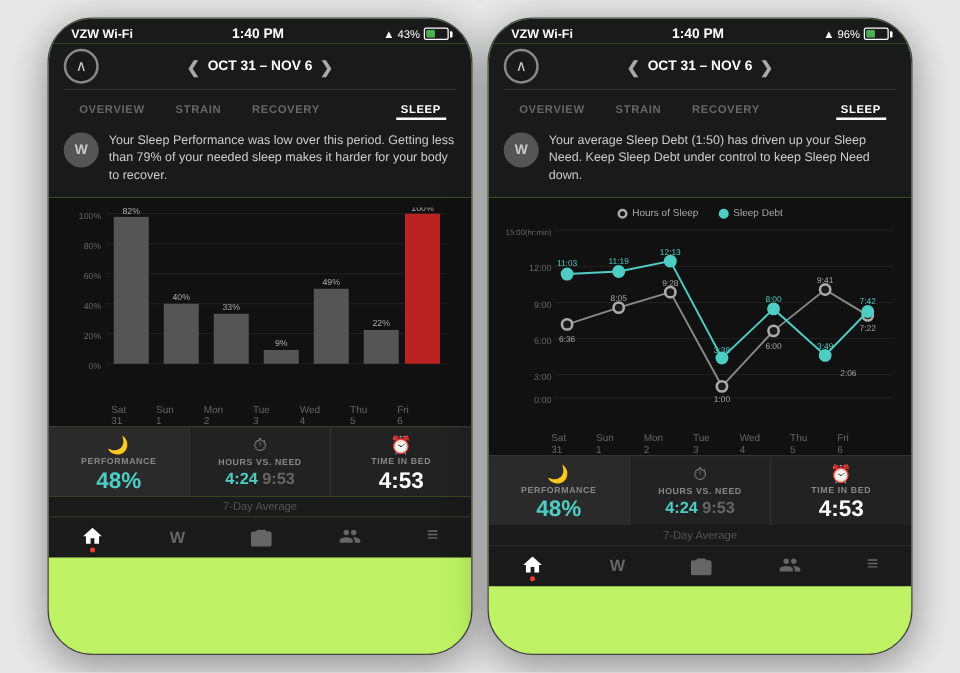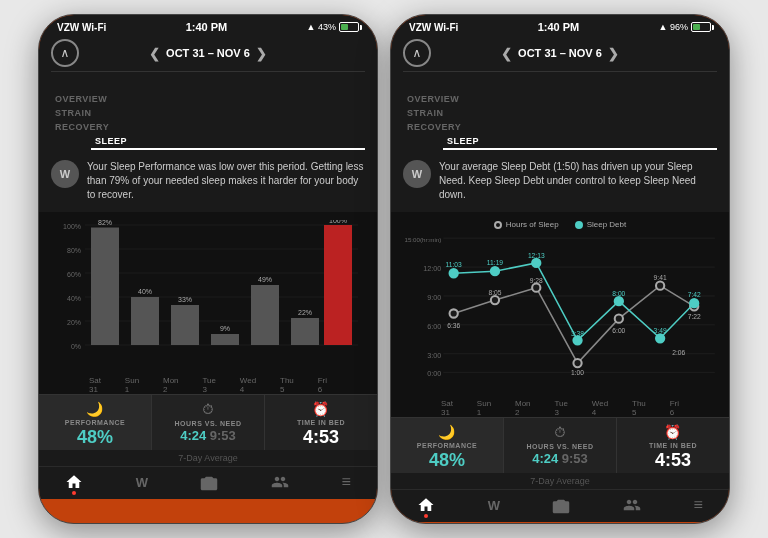--- a/index.html
+++ b/index.html
@@ -14,21 +14,21 @@
       overflow: hidden;
     }
     .phones-container {
       display: flex;
       gap: 12px;
       padding: 10px;
     }
     .phone {
       width: 340px;
       height: 510px;
-      background: #c2410c;
+      background: #bef264;
       border-radius: 36px;
       overflow: hidden;
       position: relative;
       box-shadow: 0 8px 32px rgba(0,0,0,0.4);
       border: 1px solid #444;
     }
     .status-bar {
       display: flex;
       justify-content: space-between;
       align-items: center;
@@ -66,22 +66,21 @@
       gap: 6px;
       color: #fff;
       font-size: 11px;
       font-weight: 600;
     }
     .date-nav .chevron { color: #aaa; font-size: 13px; cursor: pointer; }
     .tabs-row {
       display: flex;
       justify-content: space-around;
       border-top: 1px solid #333;
-      padding-top: 20px;
-      flex-direction: column;
+      padding-top: 8px;
     }
     .tab {
       font-size: 9px;
       color: #666;
       font-weight: 600;
       letter-spacing: 0.5px;
       padding: 2px 4px;
       text-transform: uppercase;
     }
     .tab.active {

